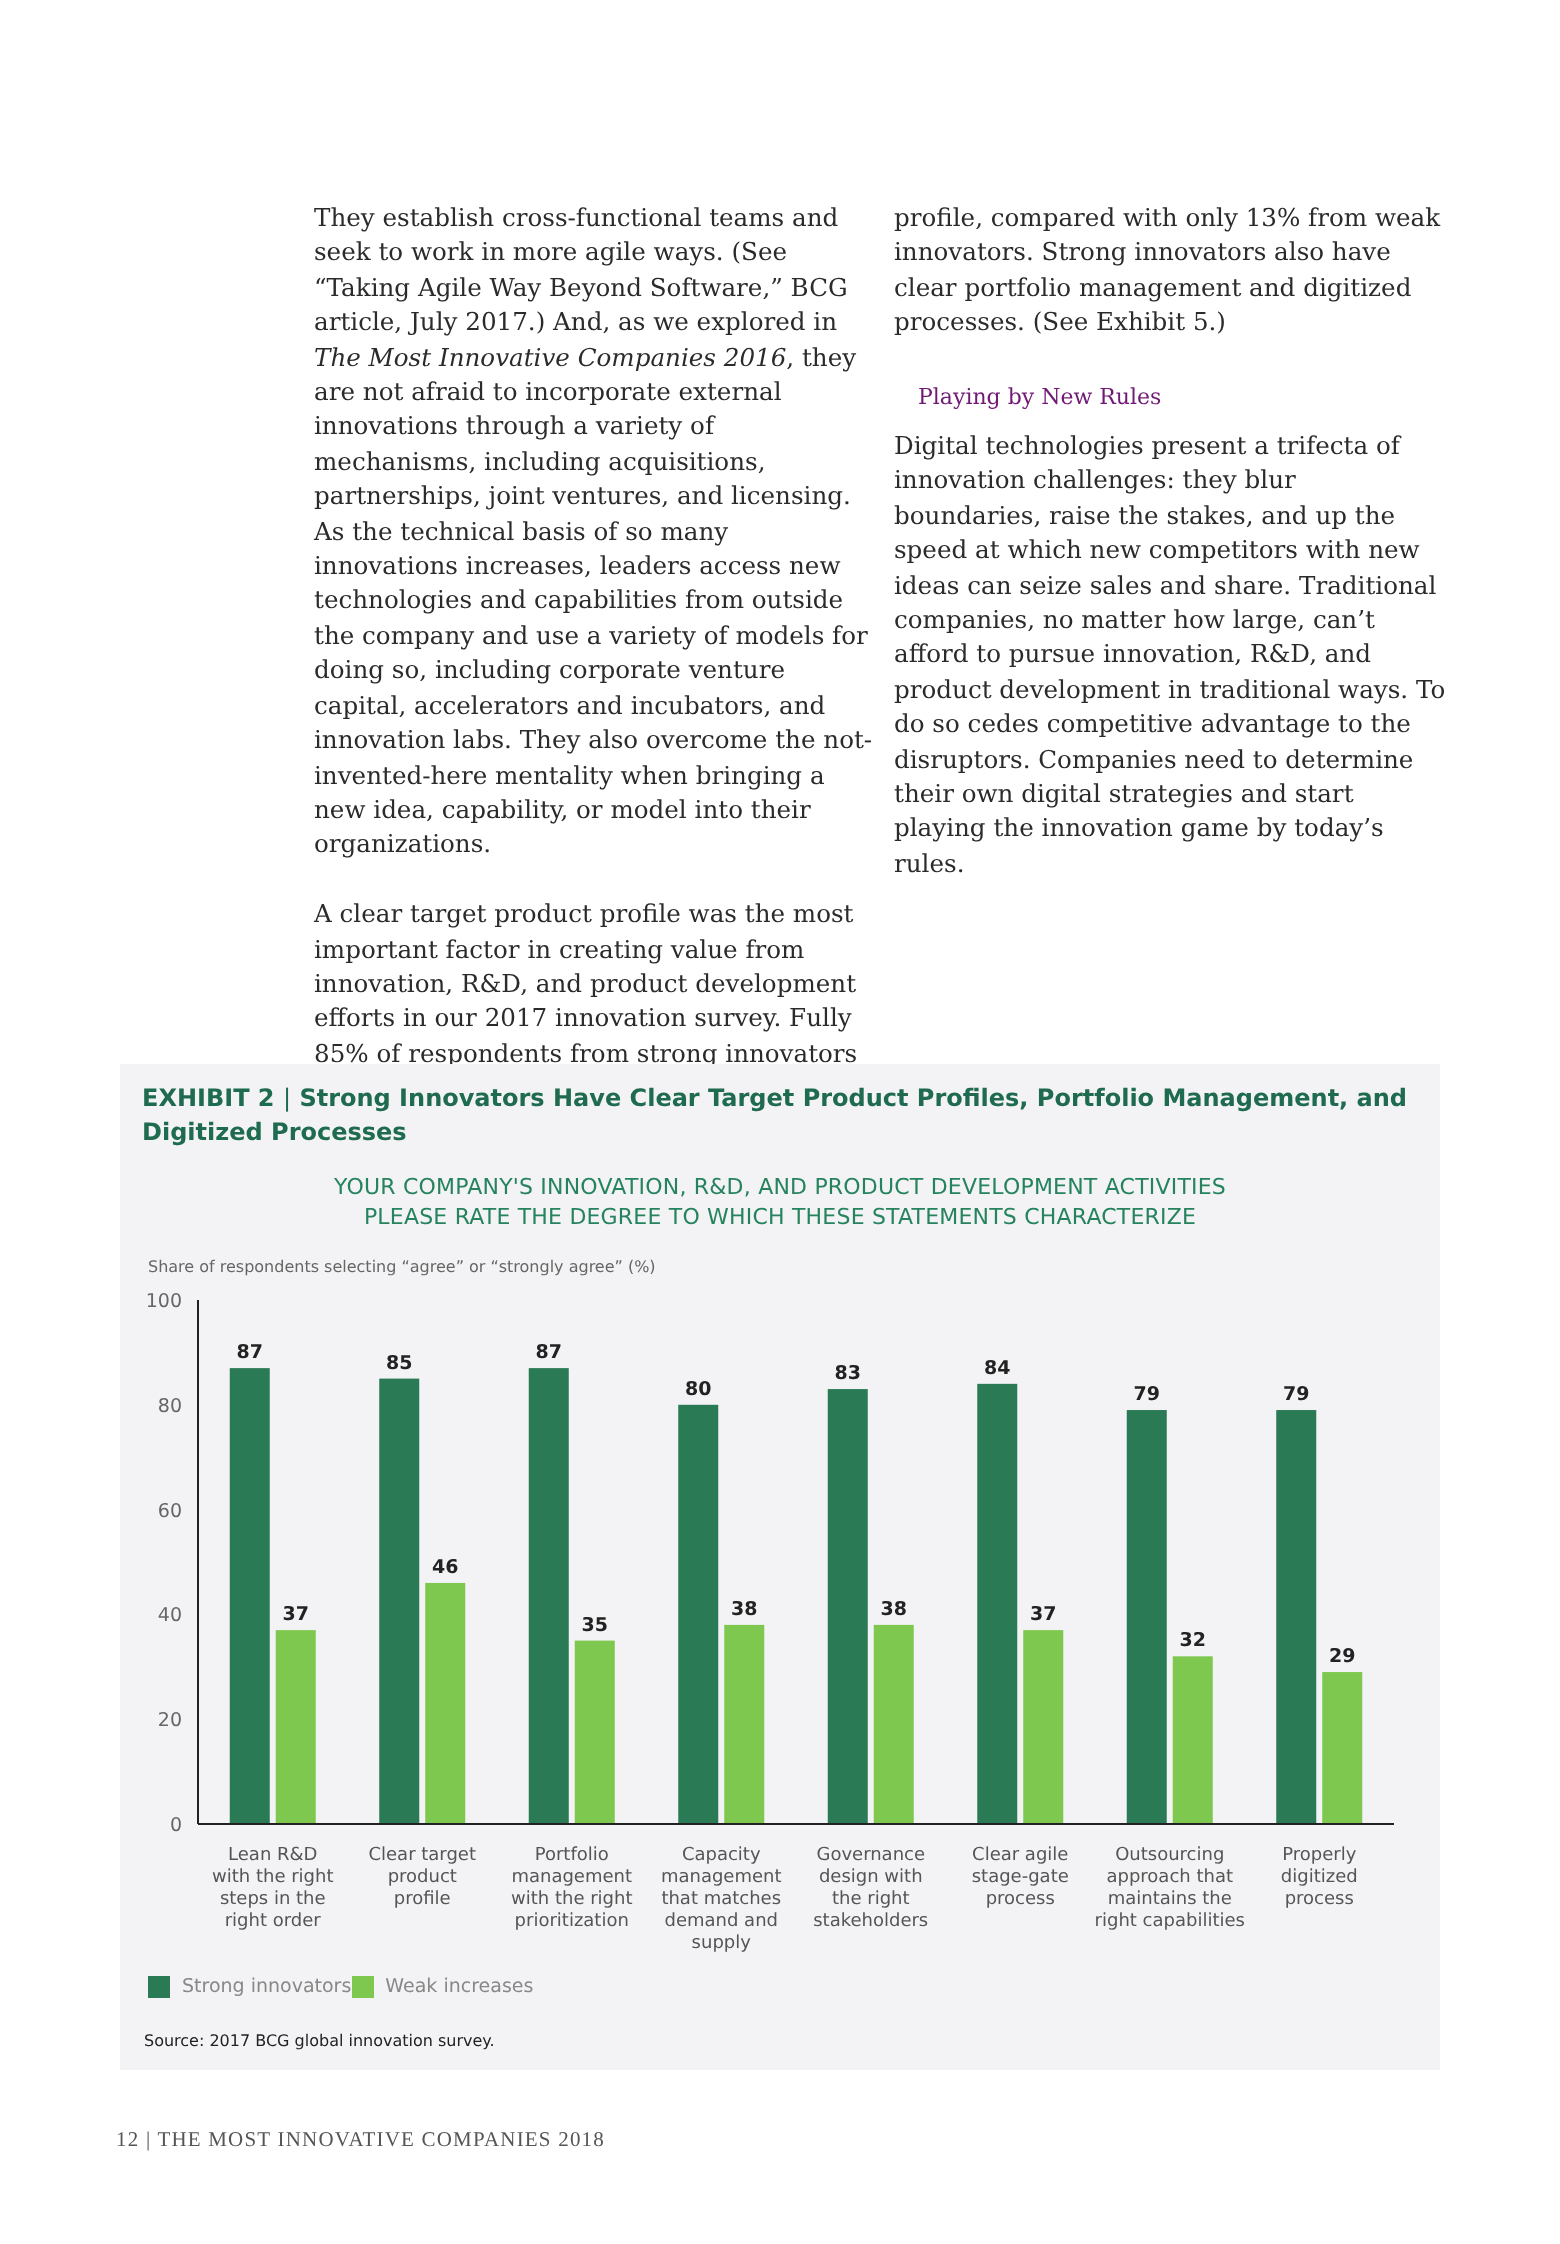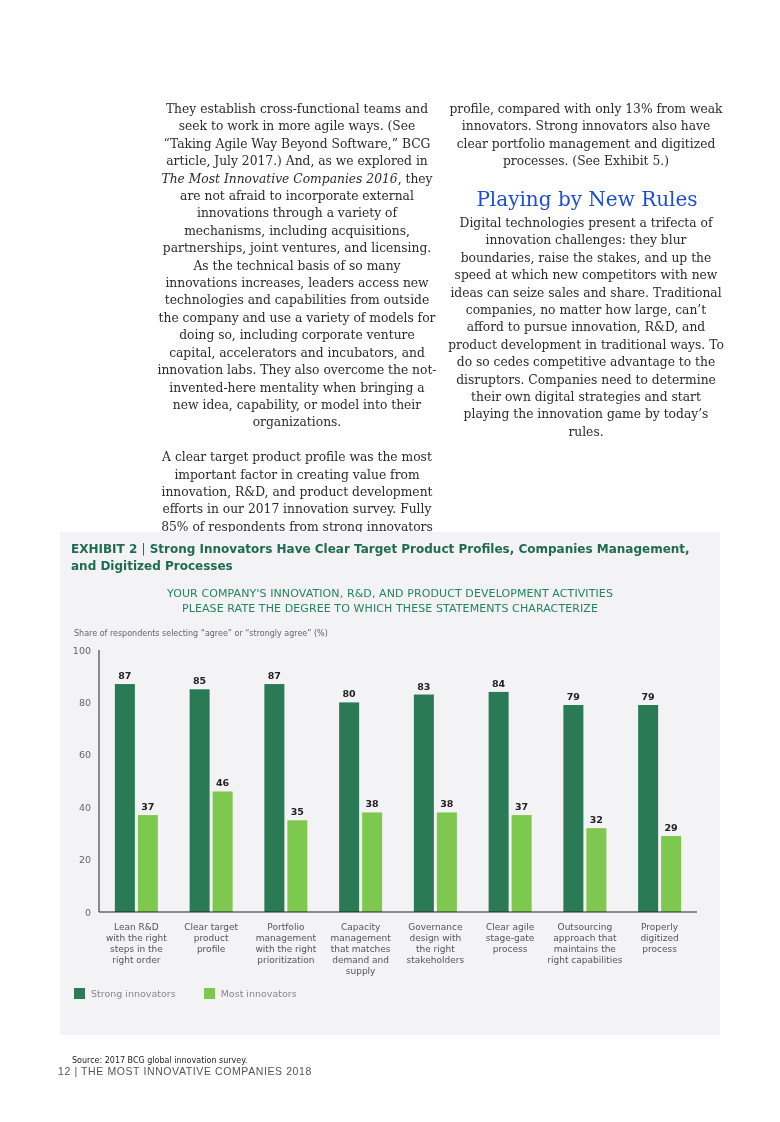--- a/index.html
+++ b/index.html
@@ -1,28 +1,27 @@
 <!DOCTYPE html>
 <html><head>
   <meta charset="utf-8">
   <style>
     html, body { margin: 0; padding: 0; background: #ffffff; }
     body { width: 780px; height: 1122px; position: relative; overflow: hidden; }
     .col {
       position: absolute; top: 101px; width: 280px;
       font-family: "DejaVu Serif", serif; font-size: 12.3px; line-height: 17.4px;
       color: #2b2b2b;
-      text-align: center;
     }
     .col p { margin: 0 0 17.4px 0; }
     .col-left { left: 157px; }
     .col-right { left: 447px; width: 278px; }
     .col-right .heading {
-      font-family: "DejaVu Serif", serif; font-size: 20px; color: #1d4ed8;
-      margin: 0 0 5px 2px; line-height: 22px;
+      font-family: "DejaVu Serif", serif; font-size: 11px; color: #701a75;
+      margin: 0 0 5px 12px; line-height: 22px;
     }
     em { font-style: italic; }
 
     .exhibit {
       position: absolute; left: 60px; top: 532px; width: 660px; height: 503px;
       background: #f3f2f4;
     }
     .ex-title {
       position: absolute; left: 11px; top: 9px; width: 640px;
       font-family: "DejaVu Sans", sans-serif; font-weight: bold; font-size: 12px;
@@ -38,31 +37,31 @@
       position: absolute; left: 14px; top: 97px;
       font-family: "DejaVu Sans", sans-serif; font-size: 8px; color: #666; text-align: right;
     }
     svg.chart { position: absolute; left: 0; top: 0; }
     .tick-label { font-family: "DejaVu Sans", sans-serif; font-size: 9.5px; fill: #666; }
     .val-label { font-family: "DejaVu Sans", sans-serif; font-size: 9.5px; font-weight: bold; fill: #222; }
     .cat-label { font-family: "DejaVu Sans", sans-serif; font-size: 9px; fill: #555; }
     .legend {
       position: absolute; left: 14px; top: 456px;
       font-family: "DejaVu Sans", sans-serif; font-size: 9.5px; color: #888;
-      display: flex; gap: 28px; align-items: center;
+      display: flex; align-items: center;
     }
     .legend-item { display: flex; align-items: center; gap: 6px; }
     .swatch { width: 11px; height: 11px; display: inline-block; }
     .source {
       position: absolute; left: 12px; top: 484px;
-      font-family: "DejaVu Sans", sans-serif; font-size: 8px; color: #222; margin-top: 40px;
+      font-family: "DejaVu Sans", sans-serif; font-size: 8px; color: #222;
     }
     .footer {
       position: absolute; left: 58px; top: 1065px;
-      font-family: Liberation Sans, sans-serif; font-size: 10.5px; color: #555;
+      font-family: Liberation Serif, serif; font-size: 10.5px; color: #555;
       letter-spacing: 0.6px;
     }
   </style>
 </head>
 <body>
 
 <div class="col col-left">
   <p><span>They establish cross-functional teams and seek to work in more agile ways. (See “Taking Agile Way Beyond Software,” BCG article, July 2017.) And, as we explored in </span><em>The Most Innovative Companies 2016</em><span>, they are not afraid to incorporate external innovations through a variety of mechanisms, including acquisitions, partnerships, joint ventures, and licensing. As the technical basis of so many innovations increases, leaders access new technologies and capabilities from outside the company and use a variety of models for doing so, including corporate venture capital, accelerators and incubators, and innovation labs. They also overcome the not-invented-here mentality when bringing a new idea, capability, or model into their organizations.</span></p>
   <p>A clear target product profile was the most important factor in creating value from innovation, R&amp;D, and product development efforts in our 2017 innovation survey. Fully 85% of respondents from strong innovators said that their company has a clear target product</p>
 </div>
@@ -70,21 +69,21 @@
 <div class="col col-right">
   <p>profile, compared with only 13% from weak innovators. Strong innovators also have clear portfolio management and digitized processes. (See Exhibit 5.)</p>
   <div class="heading">Playing by New Rules</div>
   <p>Digital technologies present a trifecta of innovation challenges: they blur boundaries, raise the stakes, and up the speed at which new competitors with new ideas can seize sales and share. Traditional companies, no matter how large, can’t afford to pursue innovation, R&amp;D, and product development in traditional ways. To do so cedes competitive advantage to the disruptors. Companies need to determine their own digital strategies and start playing the innovation game by today’s rules.</p>
 </div>
 
 <div class="exhibit">
   <div class="ex-title">
     <span>EXHIBIT 2</span>
     <span class="sep">|</span>
-    <span>Strong Innovators Have Clear Target Product Profiles, Companies Management, and Digitized Processes</span>
+    <span>Strong Innovators Have Clear Target Product Profiles, Portfolio Management, and Digitized Processes</span>
   </div>
   <div class="ex-sub">
     <div>YOUR COMPANY'S INNOVATION, R&amp;D, AND PRODUCT DEVELOPMENT ACTIVITIES</div>
     <div>PLEASE RATE THE DEGREE TO WHICH THESE STATEMENTS CHARACTERIZE</div>
   </div>
   <div class="ex-ylabel">Share of respondents selecting “agree” or “strongly agree” (%)</div>
 
   <svg class="chart" width="660" height="460">
     <g id="g-ticks">
         <text x="31" y="383.5" text-anchor="end" class="tick-label">0</text>
@@ -166,21 +165,21 @@
     <line id="x-axis-line" stroke="#222" stroke-width="1" x1="39" x2="637" y1="380" y2="380"></line>
   </svg>
 
   <div class="legend">
     <div class="legend-item">
       <span class="swatch" id="sw-strong" style="background: rgb(42, 122, 86);"></span>
       <span>Strong innovators</span>
     </div>
     <div class="legend-item">
       <span class="swatch" id="sw-weak" style="background: rgb(127, 200, 79);"></span>
-      <span>Most innovators</span>
+      <span>Weak increases</span>
     </div>
   </div>
   <div class="source">Source: 2017 BCG global innovation survey.</div>
 </div>
 
 <div class="footer">
   <span>12</span>
   <span>|</span>
   <span>THE MOST INNOVATIVE COMPANIES 2018</span>
 </div>

